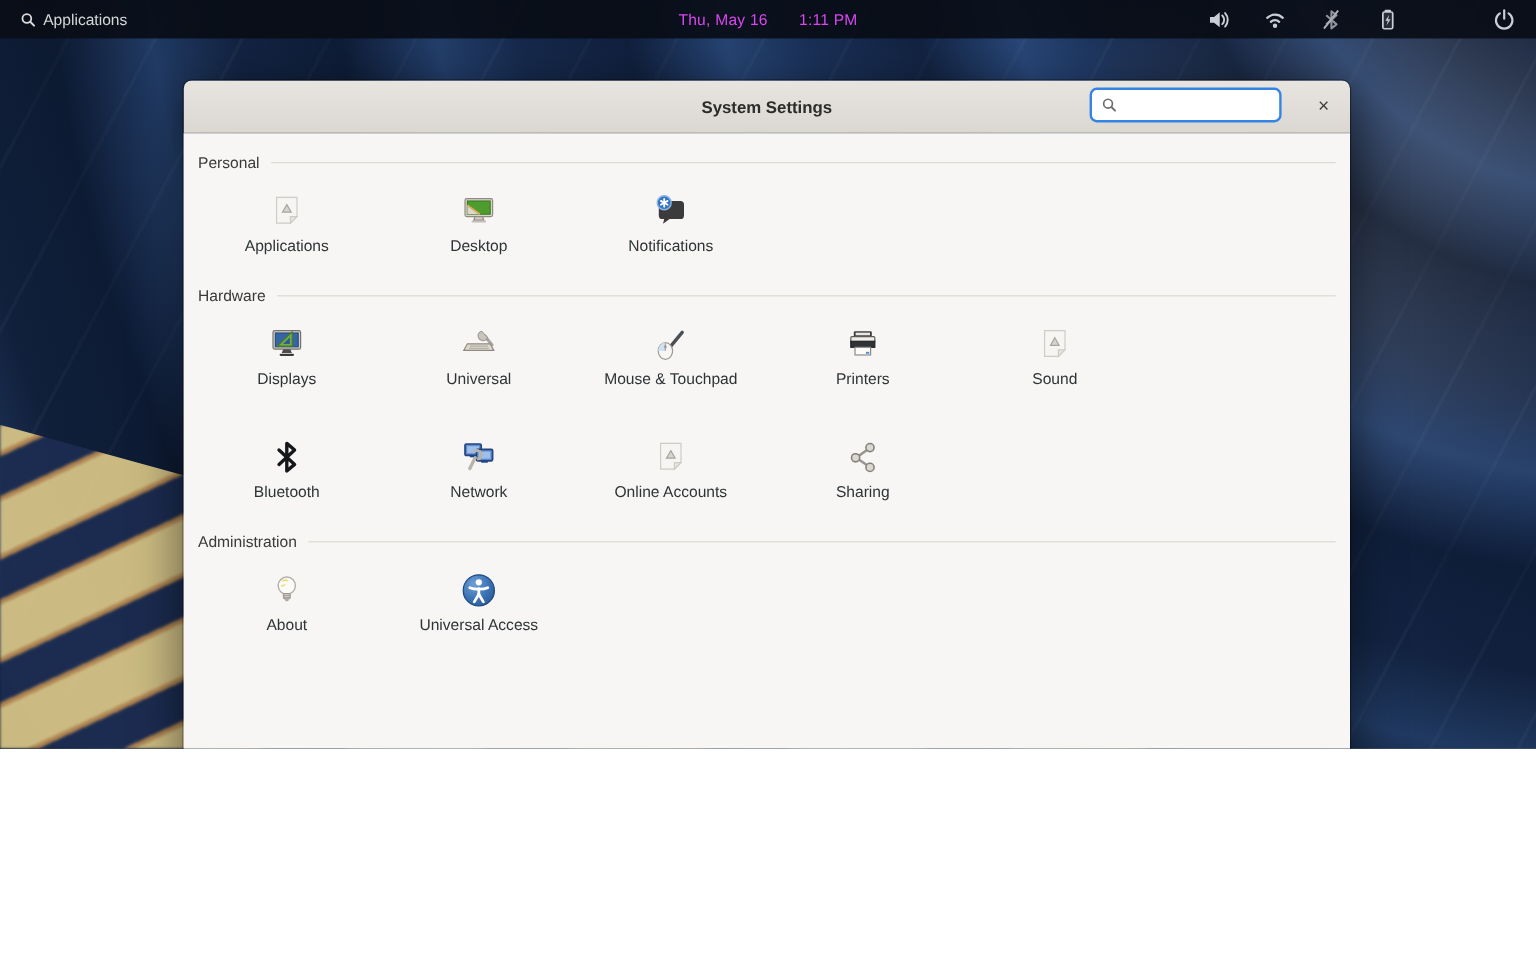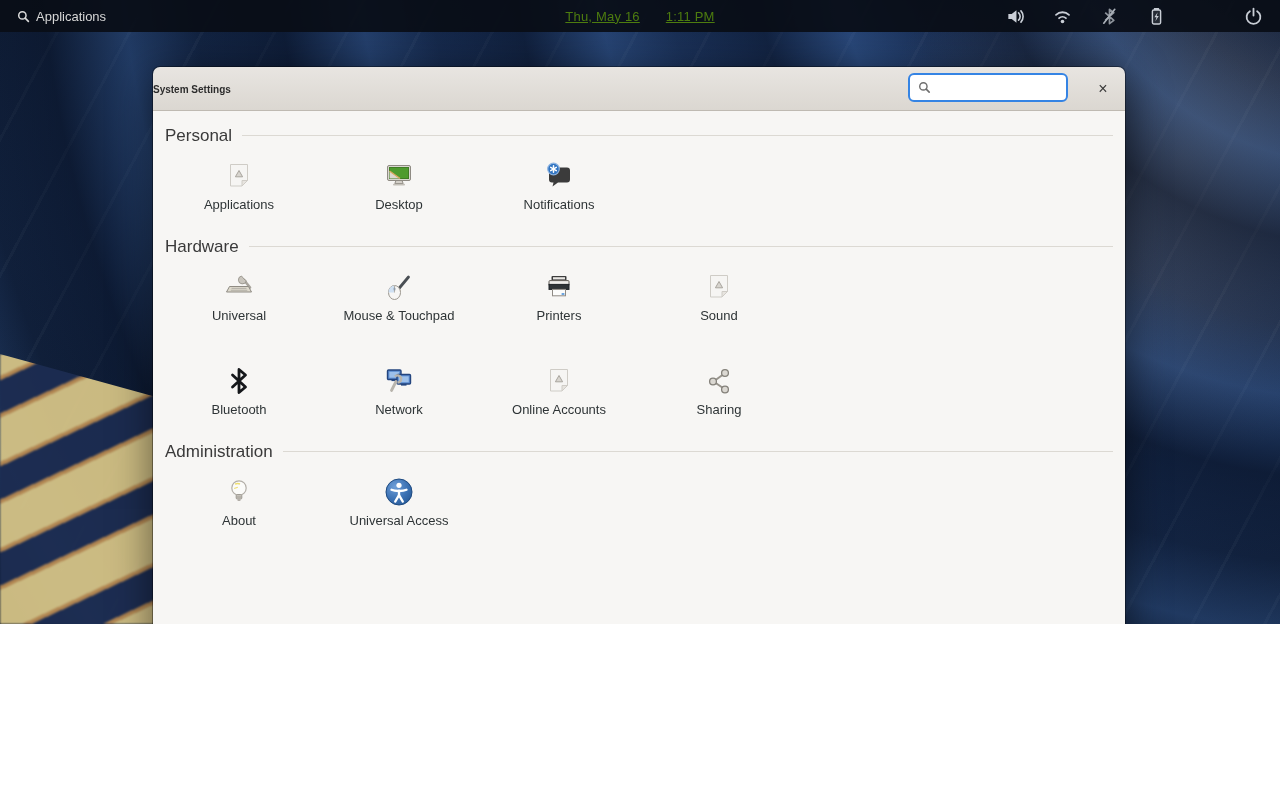--- a/index.html
+++ b/index.html
@@ -13,40 +13,40 @@
       radial-gradient(ellipse at 70% 30%, #223d6b 0%, #15284a 45%, #0b1629 100%);
   }
   
   .corner{position:absolute;left:0;bottom:0;width:980px;height:270px;
     background:repeating-linear-gradient(155deg,#d5c386 0 20px,#b98a52 20px 24px,#1d2d52 24px 54px,#b98a52 54px 58px,#d5c386 58px 78px);
     clip-path:polygon(0 0,0 100%,100% 100%);filter:blur(1.2px);opacity:.95;}
   
   .topbar{position:absolute;top:0;left:0;right:0;height:32px;background:rgba(9,13,22,0.92);
     display:flex;align-items:center;color:#d6d6d6;font-size:13px;z-index:50;}
   .tb-left{display:flex;align-items:center;gap:5px;margin-left:10px;height:100%;padding:0 6px;cursor:default;}
-  .tb-clock{position:absolute;left:50%;transform:translateX(-50%);display:flex;gap:26px;color:#4d7c0f;letter-spacing:.2px;text-decoration:underline;}
+  .tb-clock{position:absolute;left:50%;transform:translateX(-50%);display:flex;gap:26px;color:#d946ef;letter-spacing:.2px;}
   .tb-right{margin-left:auto;display:flex;align-items:center;gap:26px;margin-right:16px;}
   .tb-ico{display:block;width:21px;height:21px;}
   .tb-power{margin-left:50px;}
   
   .window{position:absolute;left:153px;top:67px;width:972px;height:666px;border-radius:7px 7px 2px 2px;
     box-shadow:0 10px 42px rgba(0,0,0,0.55),0 0 0 1px rgba(0,0,0,0.35);z-index:20;}
   .titlebar{position:absolute;top:0;left:0;right:0;height:43px;border-radius:7px 7px 0 0;
     background:linear-gradient(#e8e5e1,#dbd7d1);border-bottom:1px solid #bfbab2;}
-  .win-title{position:absolute;left:0;right:0;top:50%;transform:translateY(-50%);
-    font-weight:bold;font-size:10px;color:#2c2c2c;}
+  .win-title{position:absolute;left:0;right:0;top:50%;transform:translateY(-50%);text-align:center;
+    font-weight:bold;font-size:14px;color:#2c2c2c;}
   .search-entry{position:absolute;right:57px;top:6px;width:160px;height:29px;background:#fff;
     border:2px solid #3584e4;border-radius:6px;display:flex;align-items:center;box-sizing:border-box;padding-left:7px;}
   .search-entry input{border:none;outline:none;flex:1;font-size:13px;background:transparent;min-width:0;font-family:inherit;}
   .close-btn{position:absolute;right:6px;top:50%;transform:translateY(-50%);width:32px;height:32px;
     display:flex;align-items:center;justify-content:center;font-size:16px;color:#3b3b3b;cursor:default;}
   .win-body{position:absolute;top:44px;left:0;right:0;bottom:0;background:#f7f6f4;overflow:hidden;}
   .section{padding:16px 12px 10px 12px;}
   .sec-h{display:flex;align-items:center;height:17px;}
-  .sec-h .t{font-size:17px;color:#3a3a3a;white-space:nowrap;}
+  .sec-h .t{font-size:13px;color:#3a3a3a;white-space:nowrap;}
   .sec-line{flex:1;height:1px;background:#dcd9d3;margin-left:10px;}
   .items{display:flex;margin-top:16px;margin-left:-6px;}
   .item{width:160px;display:flex;flex-direction:column;align-items:center;cursor:default;}
   .item .icn{width:32px;height:32px;}
   .item .icn svg{display:block;width:32px;height:32px;}
   .item .lbl{margin-top:5px;font-size:13px;color:#2e3436;text-align:center;white-space:nowrap;}
   
   .dock{position:absolute;left:436px;top:739px;display:flex;gap:12px;z-index:30;}
   .dicon{width:48px;height:48px;cursor:default;}
   .dicon svg{display:block;width:48px;height:48px;}
@@ -165,20 +165,33 @@
 
       <div class="section">
         <div class="sec-h">
             <span class="t">Hardware</span>
             <div class="sec-line"></div>
           </div>
         <div class="items">
           <div class="item">
             <span class="icn">
                 <svg viewBox="0 0 32 32">
+              <rect x="4.5" y="4.5" width="23" height="15.5" rx="1.5" fill="#d4d0c9" stroke="#77736b"></rect>
+              <rect x="6.5" y="6.5" width="19" height="11.5" fill="#3465a4" stroke="#26517f"></rect>
+              <path d="M8 17.5 L20.5 5.5 V17.5 z" fill="#77b544" fill-opacity="0.92" stroke="#4e7a1e"></path>
+              <path d="M12.8 15.6 L18.6 10 V15.6 z" fill="#2f5b93"></path>
+              <path d="M13 20 h6 l1.2 3.2 h-8.4 z" fill="#4c4c4c"></path>
+              <rect x="10" y="23.8" width="12" height="1.8" rx="0.9" fill="#3a3a3a"></rect>
+            </svg>
+              </span>
+            <span class="lbl">Displays</span>
+          </div>
+          <div class="item">
+            <span class="icn">
+                <svg viewBox="0 0 32 32">
               <line x1="21" y1="9" x2="27" y2="16.5" stroke="#a9a59d" stroke-width="2.6" stroke-linecap="round"></line>
               <path d="M18.5 5 a4 4 0 1 0 4.8 4.8 L21 8 z" fill="#c9c5bd" stroke="#8f8b83" stroke-width="0.8"></path>
               <path d="M6.5 15.5 h19 l3 5.5 h-25 z" fill="#dedacd" stroke="#8f8b83"></path>
               <g fill="#b9b5ac">
                     <rect x="8.5" y="16.8" width="15" height="1.2"></rect>
                     <rect x="7.8" y="18.7" width="16.5" height="1.2"></rect>
                   </g>
             </svg>
               </span>
             <span class="lbl">Universal</span>

